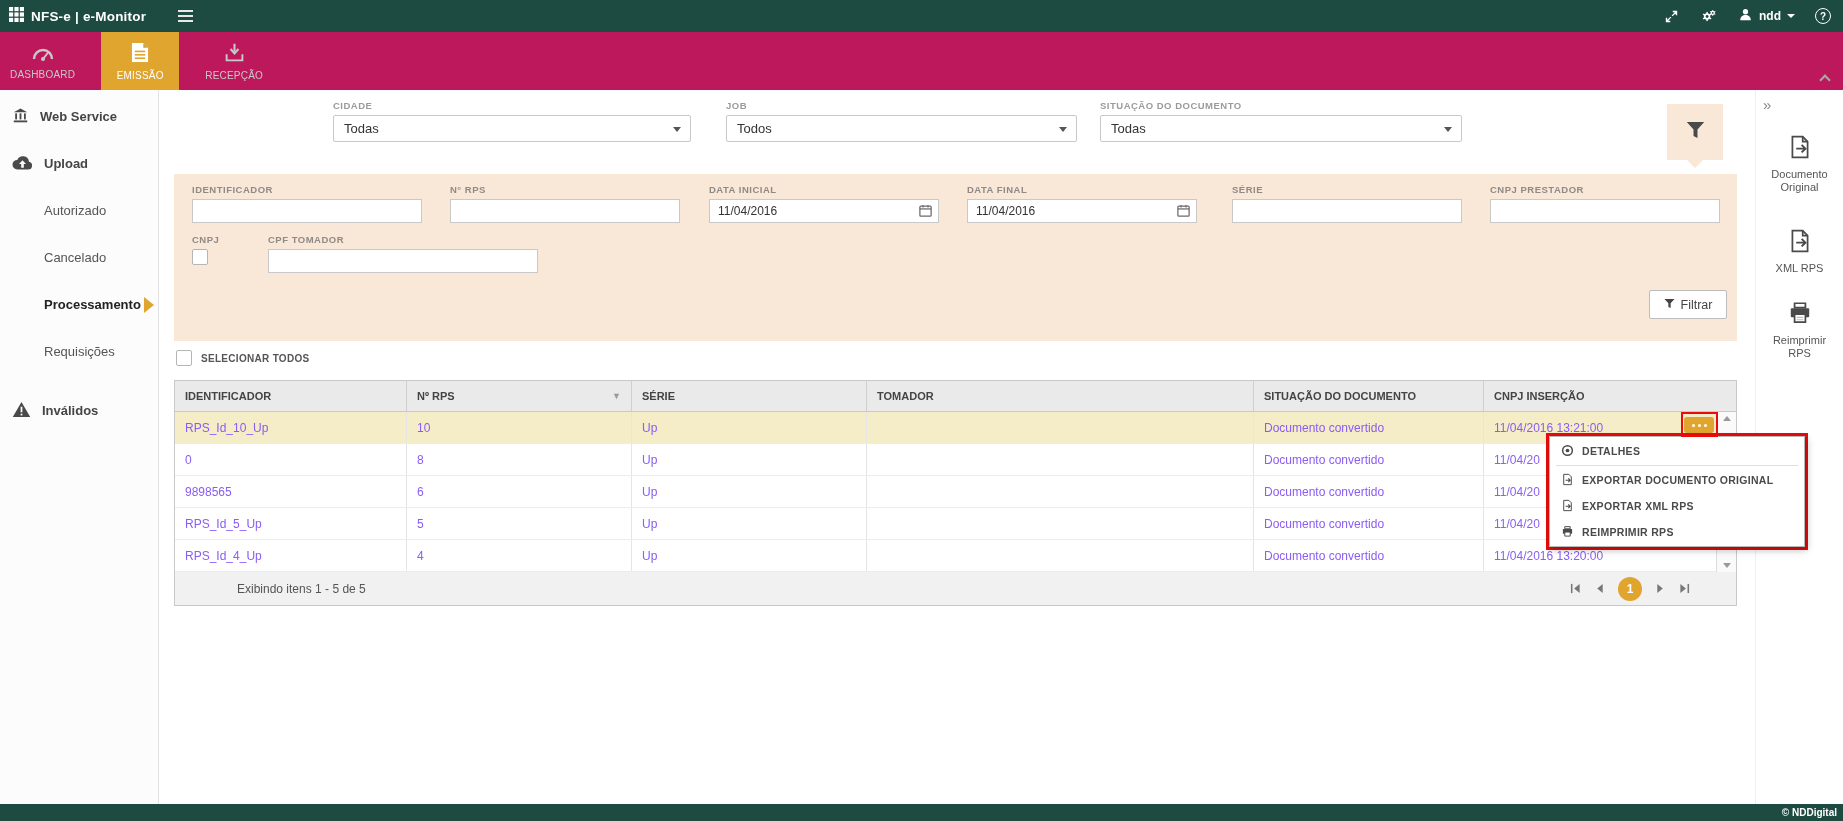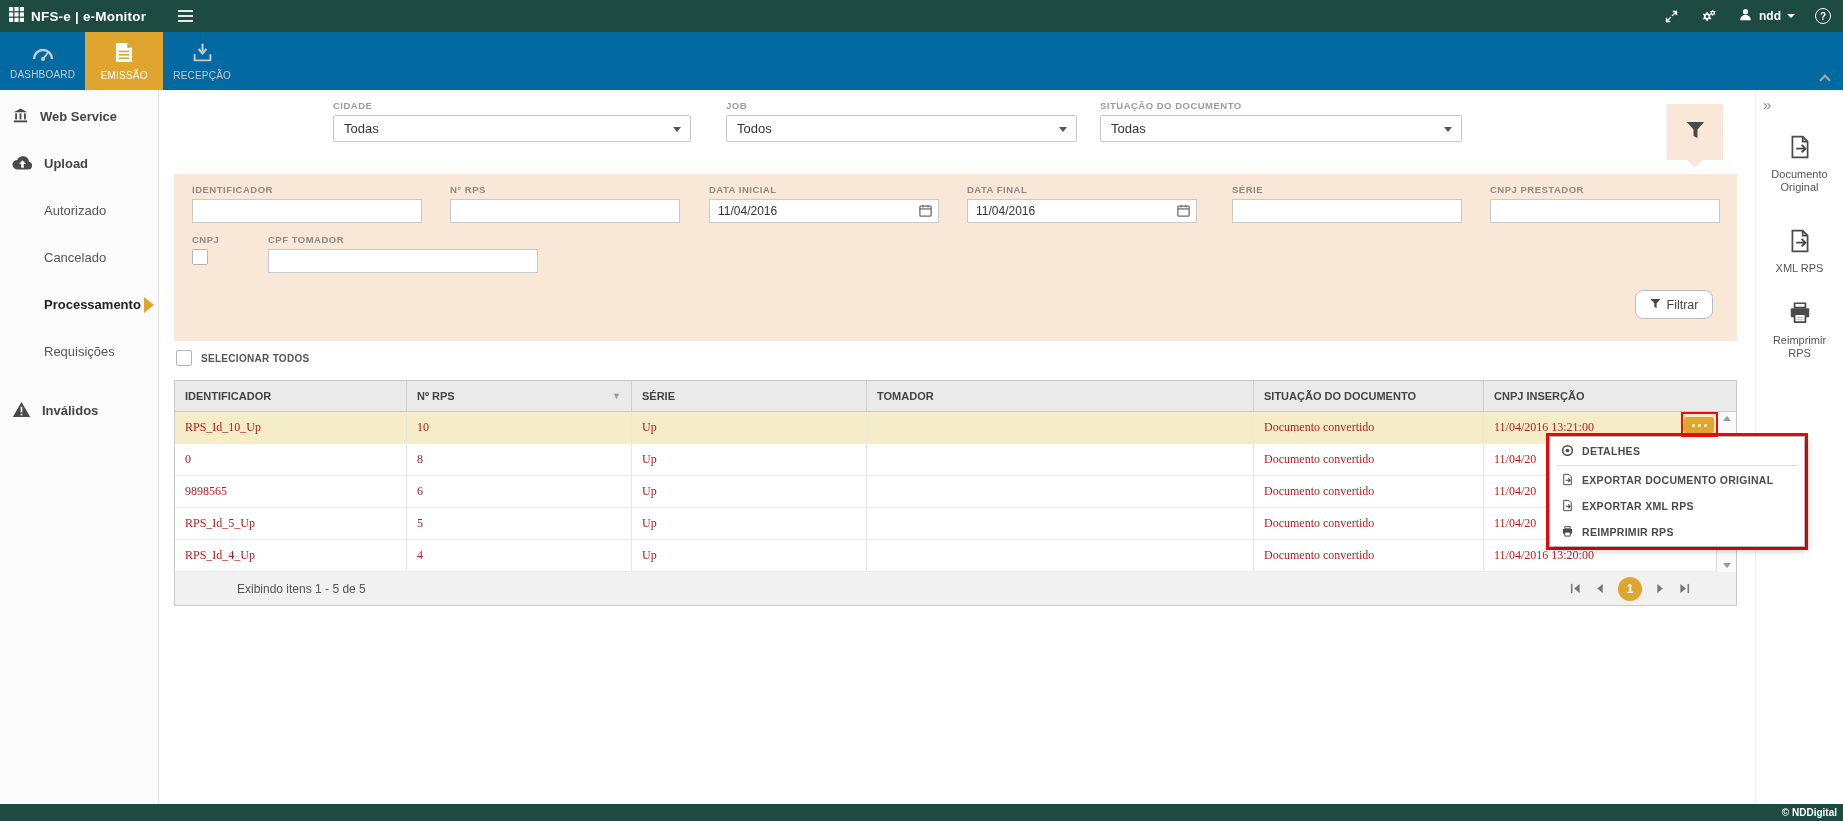--- a/index.html
+++ b/index.html
@@ -12,21 +12,21 @@
   .logo { display:flex; align-items:center; gap:7px; margin-left:9px; font-size:13.5px; font-weight:bold; letter-spacing:.2px; }
   .hamburger { margin-left:32px; cursor:pointer; }
   .hamburger i { display:block; width:15px; height:2px; background:#e8e8e8; margin:3px 0; }
   .topbar-right { margin-left:auto; display:flex; align-items:center; gap:20px; margin-right:12px; }
   .tb-icon { display:flex; align-items:center; cursor:pointer; }
   .user-box { display:flex; align-items:center; gap:6px; cursor:pointer; font-size:12px; font-weight:bold; }
   .caret-down { width:0; height:0; border-left:4px solid transparent; border-right:4px solid transparent; border-top:4px solid #fff; }
   .help-circle { width:16px; height:16px; border-radius:50%; border:1.5px solid #fff; font-size:10px; font-weight:bold; display:flex; align-items:center; justify-content:center; cursor:pointer; }
 
   
-  .tabbar { position:absolute; top:32px; left:0; right:0; height:58px; background:#0369a1; display:flex; z-index:55; }
+  .tabbar { position:absolute; top:32px; left:0; right:0; height:58px; background:#be185d; display:flex; z-index:55;gap:16px; }
   .tab { min-width:78px; padding:0 10px; display:flex; flex-direction:column; align-items:center; justify-content:center; gap:5px; color:#c9c9c9; font-size:10px; letter-spacing:.2px; cursor:pointer; }
   .tab.active { background:#e0a52e; color:#fff; }
   .tabbar-collapse { position:absolute; right:14px; bottom:6px; width:8px; height:8px; border-left:2px solid #a8a8a8; border-top:2px solid #a8a8a8; transform:rotate(45deg); cursor:pointer; }
 
   
   .sidebar { position:absolute; top:90px; left:0; bottom:17px; width:159px; background:#fcfcfc; border-right:1px solid #e2e2e2; padding-top:3px; z-index:20; }
   .side-item { display:flex; align-items:center; gap:11px; height:47px; padding:0 12px; font-size:13px; color:#454545; font-weight:bold; cursor:pointer; position:relative; }
   .side-sub { display:flex; align-items:center; height:47px; padding:0 12px 0 44px; font-size:13px; color:#555; cursor:pointer; position:relative; }
   .side-sub.active { font-weight:bold; color:#222; }
   .side-gap { margin-top:12px; }
@@ -54,32 +54,32 @@
 
   
   .filter-panel { position:absolute; left:14px; top:84px; width:1563px; height:167px; background:#f9e7d8; }
   .f-group { position:absolute; }
   .f-label { font-size:9.5px; font-weight:bold; color:#8f8a85; letter-spacing:.5px; margin-bottom:4px; }
   .f-input { width:100%; height:24px; border:1px solid #c9c9c9; border-radius:0; background:#fff; font-family:"Liberation Sans",sans-serif; font-size:12px; color:#333; padding:0 8px; outline:none; }
   .input-wrap { position:relative; }
   .input-wrap .cal { position:absolute; right:6px; top:4px; pointer-events:auto; cursor:pointer; }
   .input-wrap .f-input { padding-right:28px; }
   .checkbox { width:16px; height:16px; background:#fff; border:1px solid #b5b5b5; border-radius:2px; cursor:pointer; }
-  .filtrar-btn { position:absolute; right:24px; bottom:22px; width:78px; height:29px; background:#fff; border:1px solid #bdbdbd; border-radius:8px; display:flex; align-items:center; justify-content:center; gap:6px; font-size:12.5px; color:#444; cursor:pointer; }
+  .filtrar-btn { position:absolute; right:10px; bottom:22px; width:78px; height:29px; background:#fff; border:1px solid #bdbdbd; border-radius:2px; display:flex; align-items:center; justify-content:center; gap:6px; font-size:12.5px; color:#444; cursor:pointer; }
 
   
   .select-all { position:absolute; left:16px; top:260px; display:flex; align-items:center; gap:9px; font-size:10px; font-weight:bold; color:#555; letter-spacing:.3px; }
 
   
   .table { position:absolute; left:14px; top:290px; width:1563px; height:226px; border:1px solid #c9c9c9; background:#fff; }
   .thead { display:flex; height:31px; background:#eaeaea; border-bottom:1px solid #c9c9c9; }
   .th { display:flex; align-items:center; padding-left:10px; font-size:11px; font-weight:bold; color:#444; border-right:1px solid #cfcfcf; cursor:pointer; }
   .tr { display:flex; height:32px; border-bottom:1px solid #ececec; background:#fff; position:relative; width:1541px; cursor:pointer; }
   .tr.selected { background:#f4edc8; }
-  .td { display:flex; align-items:center; padding-left:10px; font-size:12px; color:#b91c1c; border-right:1px solid #e5e5e5; overflow:hidden; white-space:nowrap;font-family:Liberation Serif, serif; }
+  .td { display:flex; align-items:center; padding-left:10px; font-size:12px; color:#8b5cf6; border-right:1px solid #e5e5e5; overflow:hidden; white-space:nowrap; }
   .c1{width:232px;} .c2{width:225px;} .c3{width:235px;} .c4{width:387px;} .c5{width:230px;} .c6{width:232px; border-right:none;}
   .c7{width:20px; border-right:none;}
   .th-sort { margin-left:auto; margin-right:10px; color:#9a9a9a; font-size:9px; }
   .menu-btn { position:absolute; right:2px; top:5px; width:30px; height:16px; background:#e0a52e; border-radius:3px; display:flex; align-items:center; justify-content:center; gap:3px; cursor:pointer; }
   .menu-btn i { display:block; width:3px; height:3px; border-radius:50%; background:#fff; }
 
   .scroll-track { position:absolute; right:0; top:31px; width:20px; height:160px; background:#fafafa; border-left:1px solid #ddd; display:flex; flex-direction:column; justify-content:space-between; align-items:center; padding:4px 0; }
   .scroll-up { width:0; height:0; border-left:4px solid transparent; border-right:4px solid transparent; border-bottom:5px solid #999; cursor:pointer; }
   .scroll-down { width:0; height:0; border-left:4px solid transparent; border-right:4px solid transparent; border-top:5px solid #999; cursor:pointer; }
 

